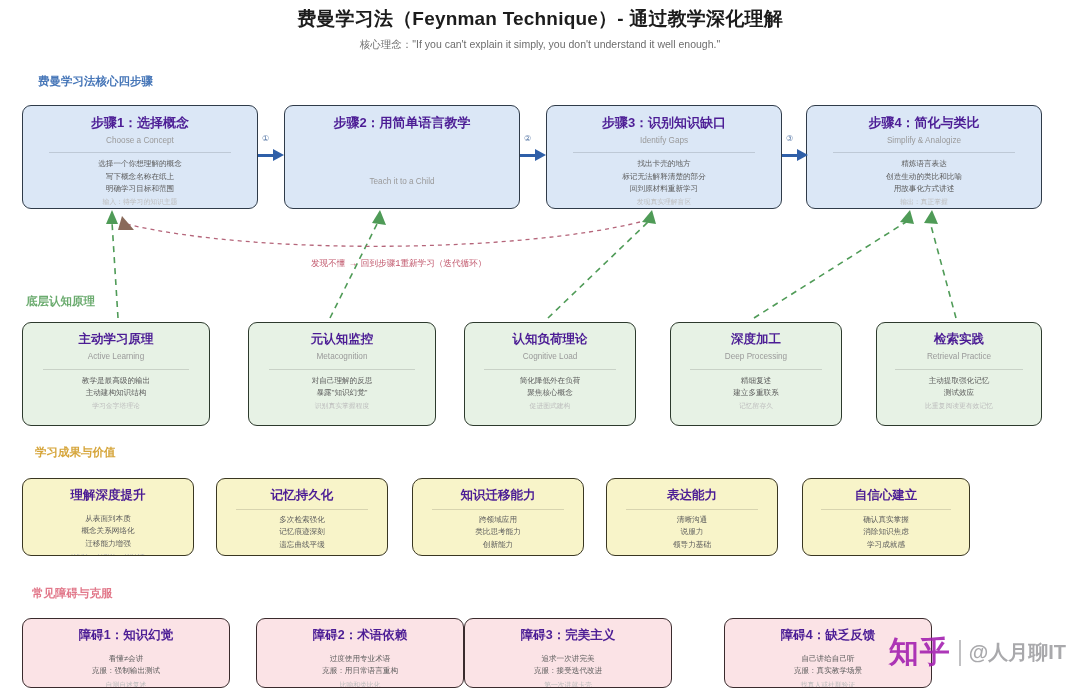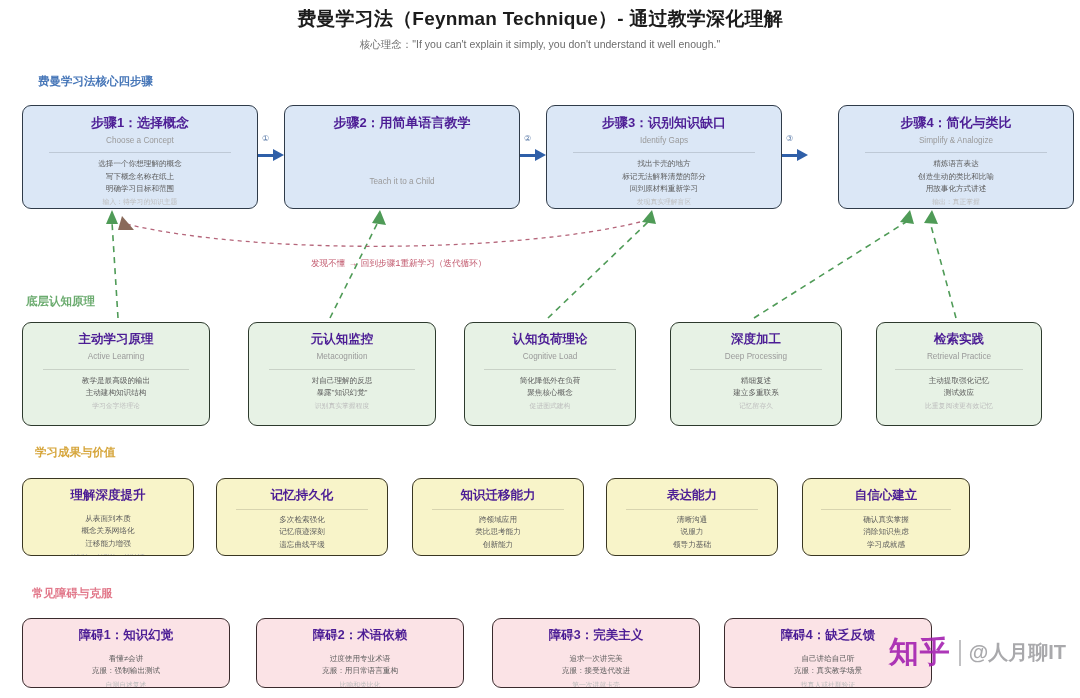--- a/index.html
+++ b/index.html
@@ -42,44 +42,44 @@
   .card .c-rule{width:78%;height:1px;background:rgba(0,0,0,.13);margin:7px 0 5px 0;}
   .card .c-line{font-size:7.6px;color:#5d5d5d;line-height:1.62;}
   .card .c-foot{font-size:6.8px;color:#bdbdbd;margin-top:3px;line-height:1.3;}
 
   
   .step{background:#dbe7f6;border-color:#2f3b49;height:104px;top:105px;}
   .step .c-title{font-size:13px;}
   .s1{left:22px;width:236px;}
   .s2{left:284px;width:236px;gap:41px;}
   .s3{left:546px;width:236px;}
-  .s4{left:838px;width:236px;}
+  .s4{left:806px;width:236px;}
 
   
   .prin{background:#e7f2e5;border-color:#2d3a2d;height:104px;top:322px;}
   .p1{left:22px;width:188px;}
   .p2{left:248px;width:188px;}
   .p3{left:464px;width:172px;}
   .p4{left:670px;width:172px;}
   .p5{left:876px;width:166px;}
 
   
   .outc{background:#f8f4c9;border-color:#3a3722;height:78px;top:478px;}
   .o1{left:22px;width:172px;}
   .o2{left:216px;width:172px;}
-  .o3{left:412px;width:172px;}
+  .o3{left:412px;width:172px;border-radius:10px;}
   .o4{left:606px;width:172px;}
   .o5{left:802px;width:168px;}
   .outc .c-rule{margin:6px 0 4px 0;}
 
   
   .obst{background:#fbe3e6;border-color:#3a2b2d;height:70px;top:618px;}
   .b1{left:22px;width:208px;}
   .b2{left:256px;width:208px;}
-  .b3{left:492px;width:208px;}
+  .b3{left:464px;width:208px;}
   .b4{left:724px;width:208px;}
   .obst .c-rule{margin:6px 0 4px 0;}
 
   
   .harrow{position:absolute;top:148px;width:26px;height:14px;}
   .harrow .shaft{position:absolute;top:6px;left:0;width:18px;height:3px;background:#2f5fa8;}
   .harrow .head{
     position:absolute;top:1px;left:15px;width:0;height:0;
     border-top:6.5px solid transparent;border-bottom:6.5px solid transparent;
     border-left:11px solid #2f5fa8;

